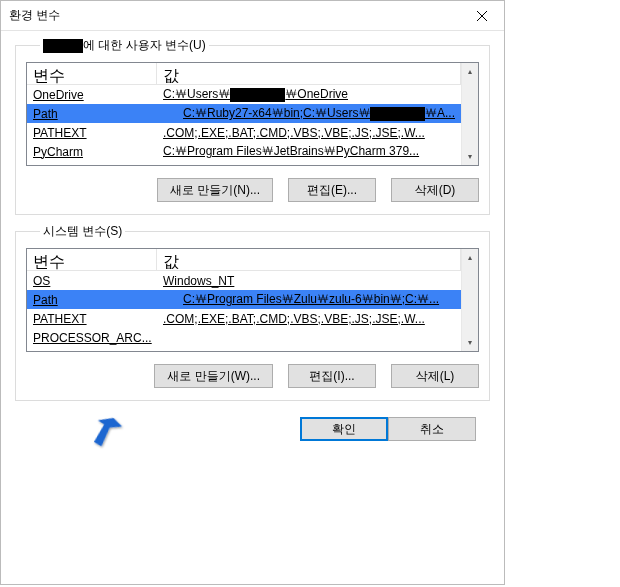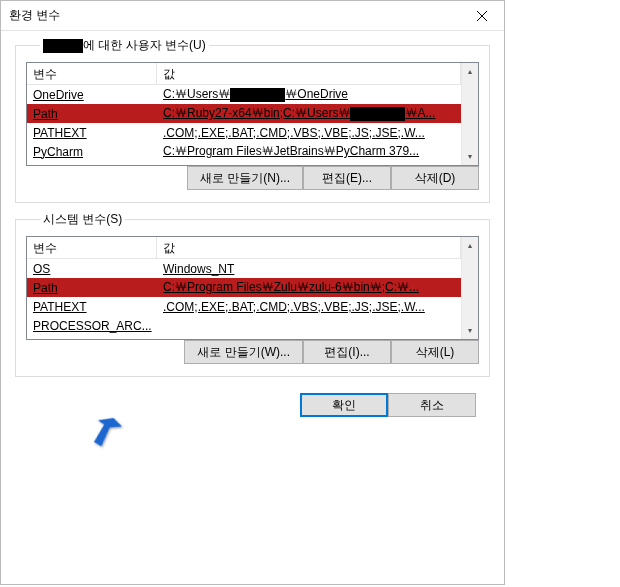--- a/index.html
+++ b/index.html
@@ -86,21 +86,21 @@
     }
     .table-head {
       display: flex;
       background: #ffffff;
       border-bottom: 1px solid #e5e5e5;
       height: 22px;
     }
     .table-head .col {
       padding: 3px 6px;
       border-right: 1px solid #e5e5e5;
-      font-size: 12px;
+      font-size: 16px;
     }
     .col-name {
       width: 130px;
       flex-shrink: 0;
     }
     .col-val {
       flex: 1;
       white-space: nowrap;
       overflow: hidden;
       text-overflow: ellipsis;
@@ -117,21 +117,22 @@
     .row .cell {
       padding: 0 6px;
       white-space: nowrap;
       overflow: hidden;
       text-overflow: ellipsis;
       font-size: 12px;
       display: flex;
       align-items: center;
     }
     .row.selected {
-      background: #b91c1c;
+      background: #3b82f6;
+      gap: 20px;
     }
     .scrollbar-v {
       width: 17px;
       background: #f0f0f0;
       display: flex;
       flex-direction: column;
       border-left: 1px solid #e8e8e8;
     }
     .scroll-arrow {
       height: 17px;
@@ -140,22 +141,22 @@
       justify-content: center;
       font-size: 8px;
       color: #555;
     }
     .scroll-track {
       flex: 1;
     }
     .btn-row {
       display: flex;
       justify-content: flex-end;
-      gap: 0;
-      margin-top: 0;
+      gap: 15px;
+      margin-top: 12px;
     }
     button.win-btn {
       min-width: 88px;
       height: 24px;
       border: 1px solid #adadad;
       background: #e1e1e1;
       font-size: 12px;
       padding: 0 12px;
       cursor: default;
       font-family: inherit;

